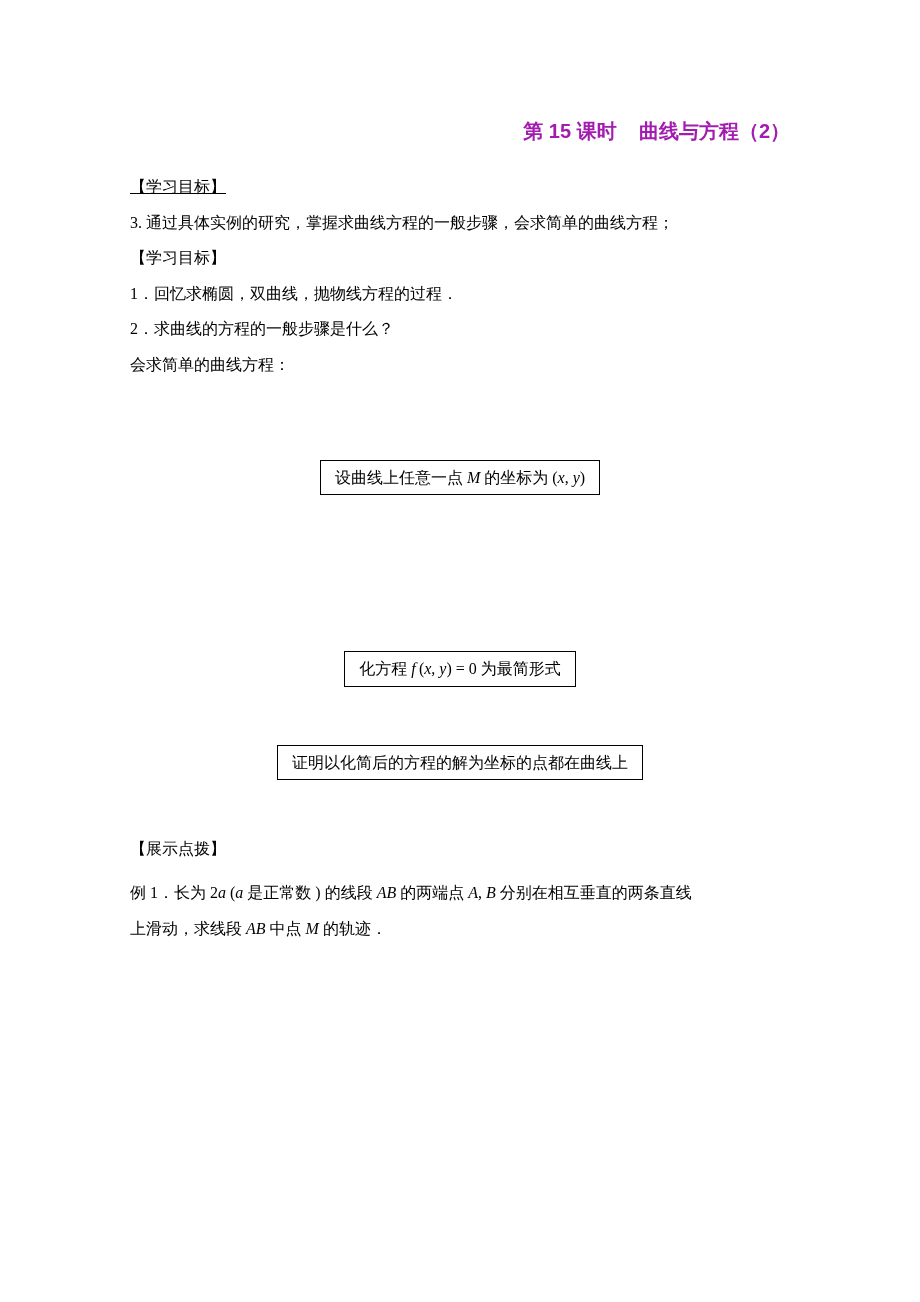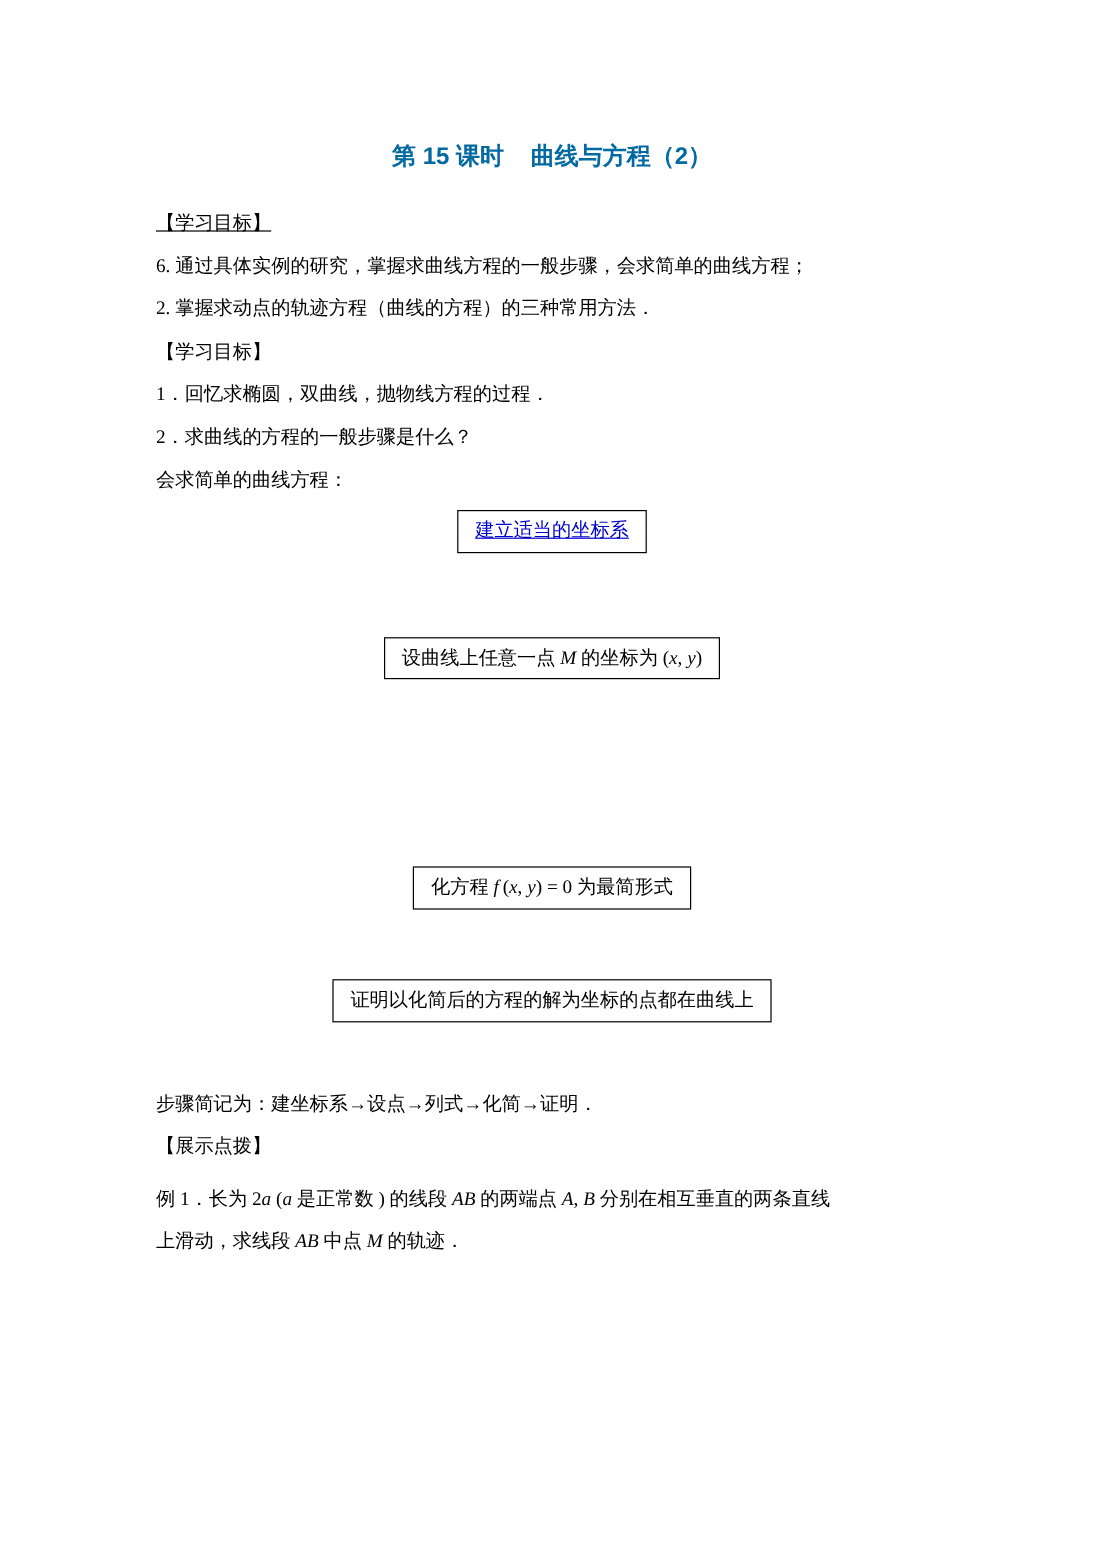--- a/index.html
+++ b/index.html
@@ -12,22 +12,22 @@
   .page {
     width: 920px;
     min-height: 1302px;
     margin: 0 auto;
     box-sizing: border-box;
     padding: 110px 130px 60px 130px;
     font-size: 16px;
     line-height: 2.1;
   }
   .doc-title {
-    text-align: center;
-    color: #0369a1;
+    text-align: right;
+    color: #a21caf;
     font-family: "SimHei", "黑体", sans-serif;
     font-size: 20px;
     font-weight: bold;
     margin-bottom: 18px;
   }
   .section-heading {
     margin: 2px 0;
   }
   .underline {
     text-decoration: underline;
@@ -64,37 +64,33 @@
 
 <div class="page">
 
   <div class="doc-title">
     <span>第 15 课时</span>&nbsp;&nbsp;&nbsp;&nbsp;<span>曲线与方程（2）</span>
   </div>
 
   <div class="section-heading">
     <span class="underline">【学习目标】</span>
   </div>
-  <div class="body-line">6. 通过具体实例的研究，掌握求曲线方程的一般步骤，会求简单的曲线方程；</div>
-  <div class="body-line">2. 掌握求动点的轨迹方程（曲线的方程）的三种常用方法．</div>
+  <div class="body-line">3. 通过具体实例的研究，掌握求曲线方程的一般步骤，会求简单的曲线方程；</div>
 
   <div class="section-heading">
     <span>【学习目标】</span>
   </div>
   <div class="body-line">1．回忆求椭圆，双曲线，抛物线方程的过程．</div>
   <div class="body-line">2．求曲线的方程的一般步骤是什么？</div>
 
   <div class="body-line">会求简单的曲线方程：</div>
 
   <div class="flow-area">
     <div style="height:6px"></div>
 
-    <div class="flow-box blue">
-      <span>建立适当的坐标系</span>
-    </div>
 
     <div class="gap-small"></div>
 
     <div class="flow-box">
       <span>设曲线上任意一点 </span><span class="mi">M</span><span> 的坐标为 (</span><span class="mi">x</span><span>, </span><span class="mi">y</span><span>)</span>
     </div>
 
     <div class="gap-medium"></div>
 
 
@@ -106,21 +102,20 @@
 
     <div class="gap-large"></div>
 
     <div class="flow-box">
       <span>证明以化简后的方程的解为坐标的点都在曲线上</span>
     </div>
   </div>
 
   <div style="height:50px"></div>
 
-  <div class="body-line">步骤简记为：建坐标系→设点→列式→化简→证明．</div>
 
   <div class="section-heading">
     <span>【展示点拨】</span>
   </div>
 
   <div style="height:6px"></div>
 
   <div class="body-line">
     <span>例 1．长为 </span><span class="mn">2</span><span class="mi">a</span><span> (</span><span class="mi">a</span><span> 是正常数 ) 的线段 </span><span class="mi">AB</span><span> 的两端点 </span><span class="mi">A</span><span class="mn">, </span><span class="mi">B</span><span> 分别在相互垂直的两条直线</span>
   </div>

